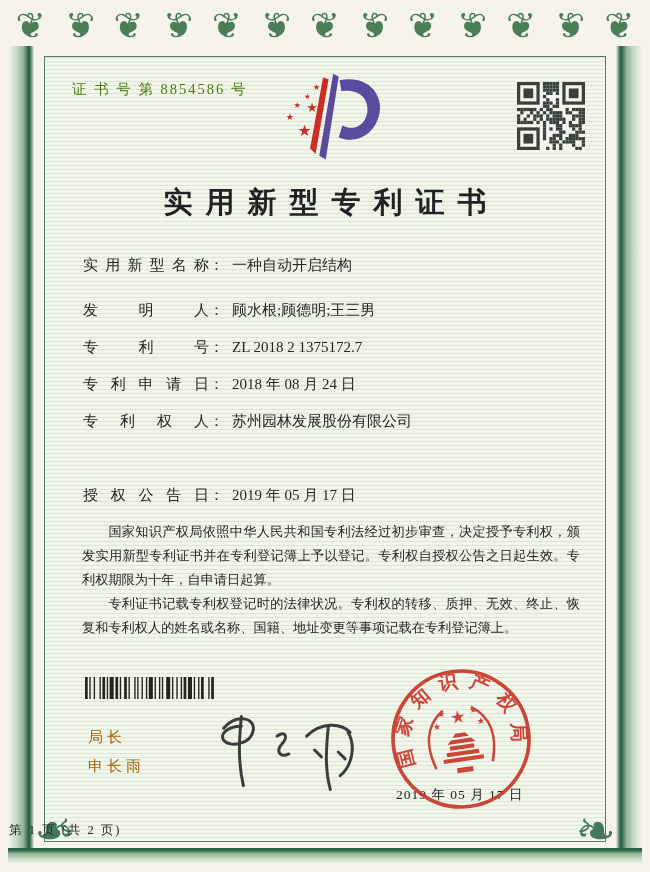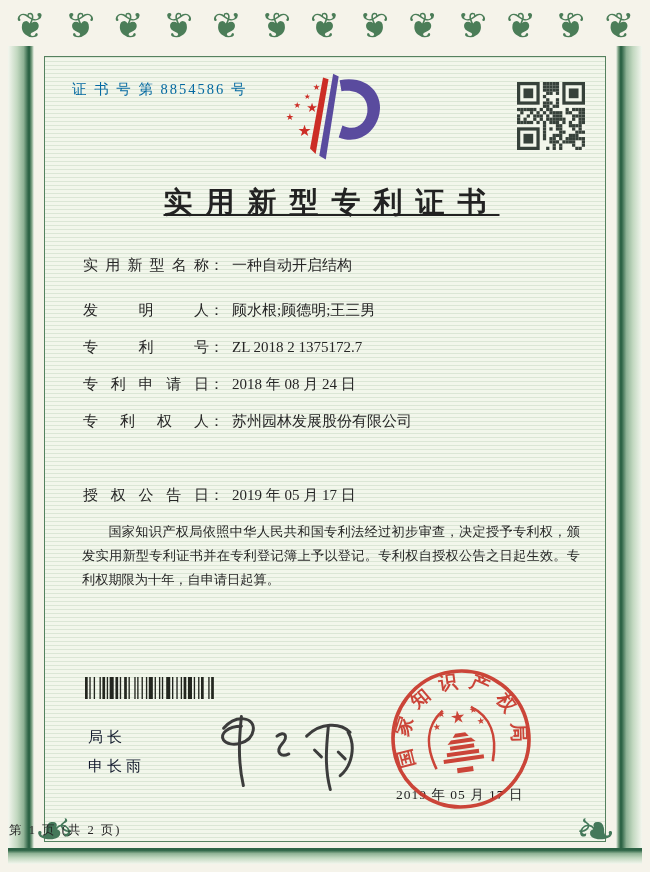--- a/index.html
+++ b/index.html
@@ -25,34 +25,34 @@
     border:1px solid #55815f;background:
       repeating-linear-gradient(180deg,rgba(125,165,125,.20) 0px,rgba(125,165,125,.20) 1px,rgba(0,0,0,0) 1px,rgba(0,0,0,0) 4px),
       #f2f6eb;
     z-index:2;}
   .corner{position:absolute;z-index:3;color:#44785a;font-family:"DejaVu Sans",sans-serif;
     font-size:48px;line-height:1;}
   .corner-bl{left:34px;bottom:18px;transform:scaleX(-1) rotate(8deg);}
   .corner-br{right:34px;bottom:18px;transform:rotate(8deg);}
   
   .abs{position:absolute;z-index:4;}
-  .cert-no{left:72px;top:80px;font-size:14.5px;letter-spacing:2px;color:#0369a1;}
+  .cert-no{left:72px;top:80px;font-size:14.5px;letter-spacing:2px;color:#4d7c0f;}
   .logo{left:275px;top:70px;}
   .qr{left:517px;top:82px;}
   .title{left:0;right:0;top:183px;text-align:center;font-size:29px;font-weight:bold;
-    letter-spacing:13px;padding-left:13px;color:#222;text-decoration:underline;}
+    letter-spacing:13px;padding-left:13px;color:#222;}
   .field-row{left:83px;right:60px;font-size:15px;white-space:nowrap;}
   .field-label{display:inline-block;width:126px;text-align:justify;text-align-last:justify;}
   .field-value{margin-left:8px;}
   .grant2{position:absolute;left:262px;top:0;}
   .grant2 .glabel{letter-spacing:2px;}
   .paras{left:82px;width:498px;top:520px;font-size:13.2px;line-height:24px;text-align:justify;}
   .paras p{margin:0;text-indent:2em;}
   .barcode{left:85px;top:677px;}
-  .official{left:88px;font-size:15px;letter-spacing:4px;color:#0f172a;}
+  .official{left:88px;font-size:15px;letter-spacing:4px;color:#a16207;}
   .sig{left:190px;top:702px;}
   .seal{left:388px;top:666px;z-index:6;opacity:.93;}
   .seal svg{transform:rotate(-8deg);}
   .seal-date{left:396px;top:786px;font-size:13.5px;letter-spacing:1px;z-index:5;color:#1f1f1f;}
   .footer{left:0;right:0;top:822px;font-size:12.5px;letter-spacing:2px;margin-left:9px;}
   .logo-star,.seal-star{font-family:"DejaVu Sans",sans-serif;}
 </style>
 </head>
 <body>
 
@@ -273,20 +273,21 @@
   </div>
   <div class="abs field-row" style="top:412px">
     <span class="field-label">专利权人</span><span>：</span><span class="field-value">苏州园林发展股份有限公司</span>
   </div>
   <div class="abs field-row" style="top:486px">
     <span class="field-label">授权公告日</span><span>：</span><span class="field-value">2019 年 05 月 17 日</span>
   </div>
 
   <div class="abs paras">
     <p>国家知识产权局依照中华人民共和国专利法经过初步审查，决定授予专利权，颁发实用新型专利证书并在专利登记簿上予以登记。专利权自授权公告之日起生效。专利权期限为十年，自申请日起算。</p>
+    <p>专利证书记载专利权登记时的法律状况。专利权的转移、质押、无效、终止、恢复和专利权人的姓名或名称、国籍、地址变更等事项记载在专利登记簿上。</p>
   </div>
 
   <svg class="abs barcode" width="172" height="22" viewBox="0 0 172 22">
     <g id="barcode-bars" fill="#23261f">
         <rect x="0" y="0" width="2.7" height="22"></rect>
         <rect x="4.35" y="0" width="1.35" height="22"></rect>
         <rect x="8.7" y="0" width="1.35" height="22"></rect>
         <rect x="14.499999999999998" y="0" width="1.35" height="22"></rect>
         <rect x="17.4" y="0" width="2.7" height="22"></rect>
         <rect x="21.749999999999996" y="0" width="1.35" height="22"></rect>

